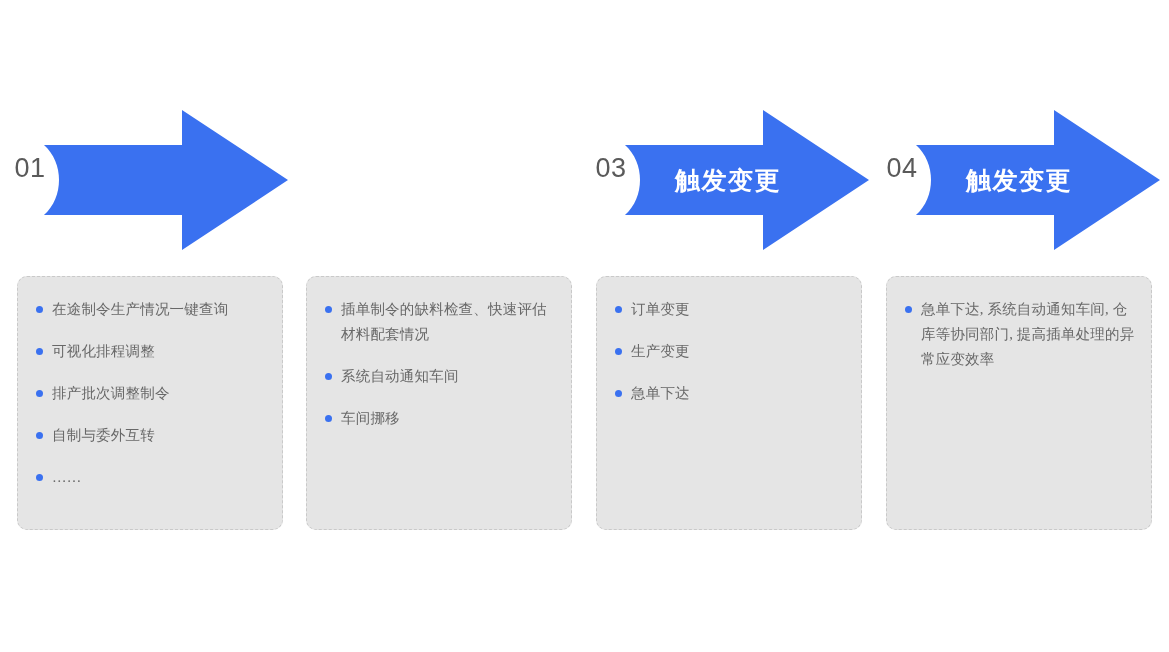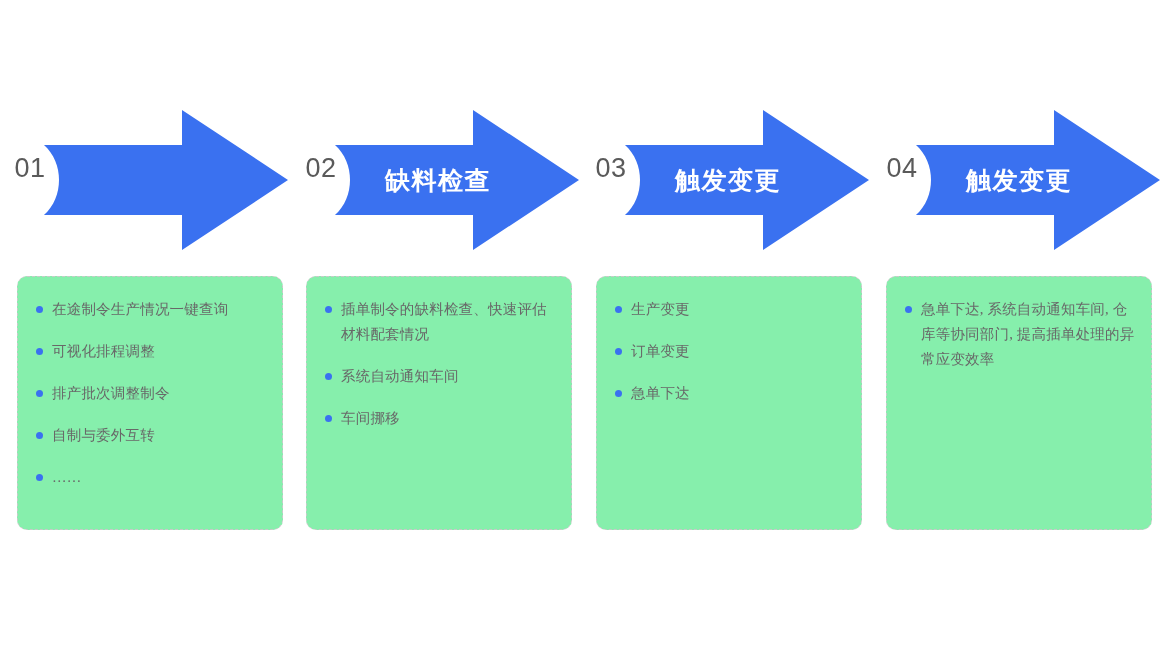--- a/index.html
+++ b/index.html
@@ -97,21 +97,21 @@
   }
 
   .detail-box {
     position: absolute;
     top: 0;
     width: 266px;
     height: 254px;
     box-sizing: border-box;
     border: 1px dashed #c9c9c9;
     border-radius: 10px;
-    background: #86efac;
+    background: #e5e5e5;
     padding: 20px 14px 0 14px;
   }
   .box-1 { left: 17px;  width: 266px; }
   .box-2 { left: 306px; width: 266px; }
   .box-3 { left: 596px; width: 266px; }
   .box-4 { left: 886px; width: 266px; }
 
   .bullet-list {
     list-style: none;
     margin: 0;
@@ -148,29 +148,20 @@
 
     <div class="step step-1">
       <div class="step-number" style="color: rgb(90, 90, 90);">01</div>
       <div class="arrow-wrap">
         <svg viewBox="0 0 248 160" xmlns="http://www.w3.org/2000/svg" aria-hidden="true">
           <path d="M2,45 C22,63 22,97 2,115 L140,115 L140,150 L246,80 L140,10 L140,45 Z" fill="#3a71f0"></path>
         </svg>
       </div>
     </div>
 
-    <div class="step step-2">
-      <div class="step-number" style="color: rgb(90, 90, 90);">02</div>
-      <div class="arrow-wrap">
-        <svg viewBox="0 0 248 160" xmlns="http://www.w3.org/2000/svg" aria-hidden="true">
-          <path d="M2,45 C22,63 22,97 2,115 L140,115 L140,150 L246,80 L140,10 L140,45 Z" fill="#3a71f0"></path>
-        </svg>
-      </div>
-      <div class="arrow-label" style="color: rgb(255, 255, 255);">缺料检查</div>
-    </div>
 
     <div class="step step-3">
       <div class="step-number" style="color: rgb(90, 90, 90);">03</div>
       <div class="arrow-wrap">
         <svg viewBox="0 0 248 160" xmlns="http://www.w3.org/2000/svg" aria-hidden="true">
           <path d="M2,45 C22,63 22,97 2,115 L140,115 L140,150 L246,80 L140,10 L140,45 Z" fill="#3a71f0"></path>
         </svg>
       </div>
       <div class="arrow-label" style="color: rgb(255, 255, 255);">触发变更</div>
     </div>
@@ -228,28 +219,28 @@
           <span class="bullet-dot" style="background: rgb(58, 113, 240);"></span>
           <span>车间挪移</span>
         </li>
       </ul>
     </div>
 
     <div class="detail-box box-3" style="border-color: rgb(201, 201, 201);">
       <ul class="bullet-list">
         <li class="bullet-item" style="color: rgb(104, 104, 104);">
           <span class="bullet-dot" style="background: rgb(58, 113, 240);"></span>
+          <span>订单变更</span>
+        </li>
+        <li class="bullet-item" style="color: rgb(104, 104, 104);">
+          <span class="bullet-dot" style="background: rgb(58, 113, 240);"></span>
           <span>生产变更</span>
         </li>
         <li class="bullet-item" style="color: rgb(104, 104, 104);">
           <span class="bullet-dot" style="background: rgb(58, 113, 240);"></span>
-          <span>订单变更</span>
-        </li>
-        <li class="bullet-item" style="color: rgb(104, 104, 104);">
-          <span class="bullet-dot" style="background: rgb(58, 113, 240);"></span>
           <span>急单下达</span>
         </li>
       </ul>
     </div>
 
     <div class="detail-box box-4" style="border-color: rgb(201, 201, 201);">
       <ul class="bullet-list">
         <li class="bullet-item" style="color: rgb(104, 104, 104);">
           <span class="bullet-dot" style="background: rgb(58, 113, 240);"></span>
           <span>急单下达, 系统自动通知车间, 仓库等协同部门, 提高插单处理的异常应变效率</span>

